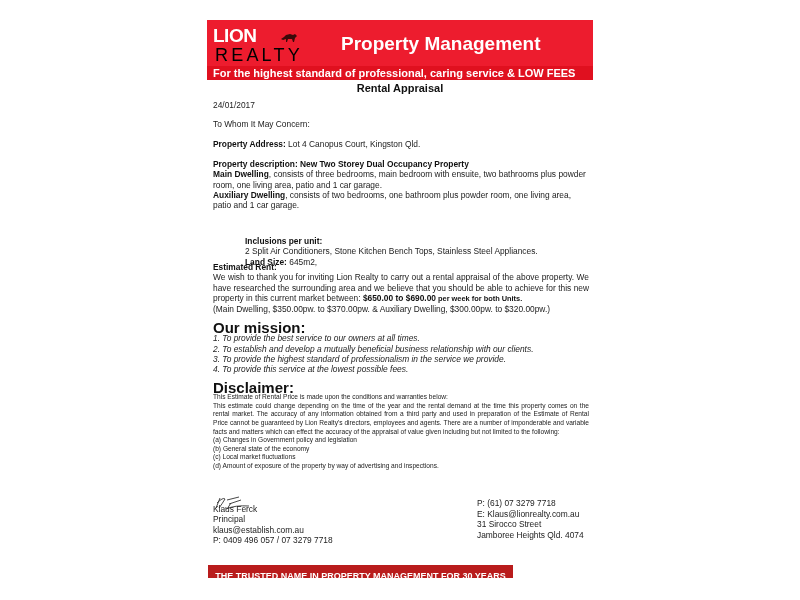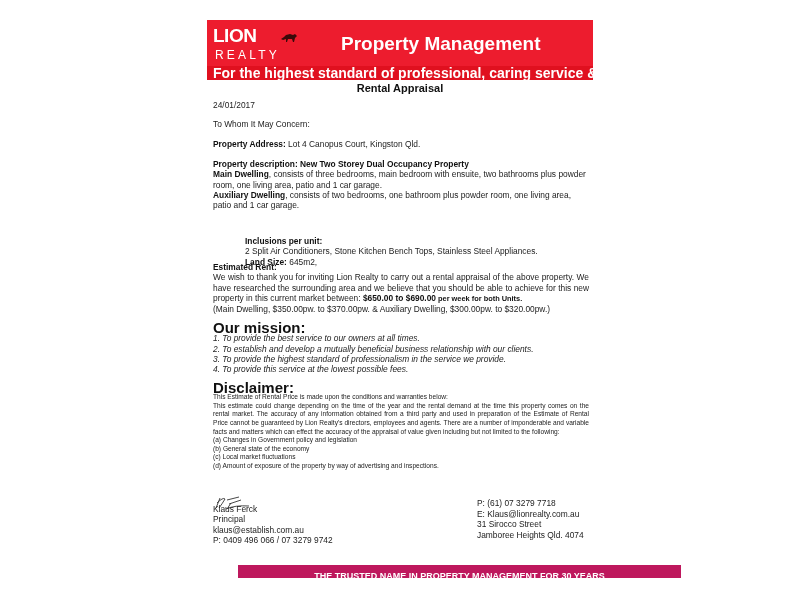--- a/index.html
+++ b/index.html
@@ -4,36 +4,36 @@
 <style>
   html, body { margin: 0; padding: 0; }
   body {
     width: 800px; height: 600px; background: #ffffff; position: relative; overflow: hidden;
     font-family: "Liberation Sans", sans-serif; color: #222;
   }
   .page { position: absolute; left: 207px; top: 20px; width: 386px; height: 560px; }
   .header { position: absolute; left: 0; top: 0; width: 386px; height: 60px; background: #ed1c2e; }
   .header .tag-band { position: absolute; left: 0; top: 46px; width: 386px; height: 14px; background: #e0101f; }
   .logo-lion { position: absolute; left: 6px; top: 1px; font-weight: bold; font-size: 19px; letter-spacing: -0.5px; color: #fff; line-height: 30px; }
-  .logo-realty { position: absolute; left: 8px; top: 28px; font-size: 12px; letter-spacing: 3.2px; color: #ffffff; line-height: 15px; }
+  .logo-realty { position: absolute; left: 8px; top: 28px; font-size: 18px; letter-spacing: 3.2px; color: #000000; line-height: 15px; }
   .lion-glyph { position: absolute; left: 74px; top: 13px; width: 16px; height: 10px; }
   .header-title { position: absolute; left: 134px; top: 13px; font-weight: bold; font-size: 19px; color: #fff; line-height: 22px; }
-  .tagline { position: absolute; left: 6px; top: 46px; font-weight: bold; font-size: 14px; color: #fff; line-height: 14px; white-space: nowrap; }
+  .tagline { position: absolute; left: 6px; top: 46px; font-weight: bold; font-size: 11px; color: #fff; line-height: 14px; white-space: nowrap; }
 
   .doc-title { position: absolute; left: 0; top: 62px; width: 386px; text-align: center; font-weight: bold; font-size: 11px; color: #111; }
   .txt { position: absolute; left: 6px; font-size: 8.4px; line-height: 10.3px; color: #222; width: 376px; }
   .b { font-weight: bold; color: #111; }
   .i { font-style: italic; }
   .small { font-size: 6.6px; line-height: 8.6px; }
   .justify { text-align: justify; }
   .hd { font-weight: bold; font-size: 15px; color: #111; }
 
   .sig { position: absolute; left: 6px; top: 474px; width: 52px; height: 18px; }
   .contact-right { position: absolute; left: 270px; top: 478px; font-size: 8.4px; line-height: 10.5px; color: #222; }
-  .footer { position: absolute; left: 1px; top: 545px; width: 443px; height: 13px; background: #be185d; text-align: center; margin-left: 30px; }
+  .footer { position: absolute; left: 1px; top: 545px; width: 305px; height: 13px; background: #b91c1c; text-align: center; }
   .footer span { font-weight: bold; font-size: 9px; color: #fff; line-height: 13px; }
 </style>
 </head>
 <body>
 
 <div class="page">
 
   <div class="header">
     <div class="tag-band"></div>
     <div class="logo-lion">LION</div>
@@ -91,21 +91,21 @@
   </div>
 
   <svg class="sig" viewBox="0 0 52 18">
     <path d="M3 14 L7 4 M4 9 Q10 3 12 5 M12 5 Q9 10 6 14 M14 6 L26 3 M16 10 L28 6 M13 15 Q22 11 36 12 M18 9 L14 15" stroke="#333" stroke-width="0.9" fill="none"></path>
   </svg>
 
   <div class="txt" style="top:484px;">
     <div>Klaus Ferck</div>
     <div>Principal</div>
     <div>klaus@establish.com.au</div>
-    <div>P: 0409 496 066 / 07 3279 9742</div>
+    <div>P: 0409 496 057 / 07 3279 7718</div>
   </div>
 
   <div class="contact-right">
     <div>P: (61) 07 3279 7718</div>
     <div>E: Klaus@lionrealty.com.au</div>
     <div>31 Sirocco Street</div>
     <div>Jamboree Heights Qld. 4074</div>
   </div>
 
   <div class="footer">

